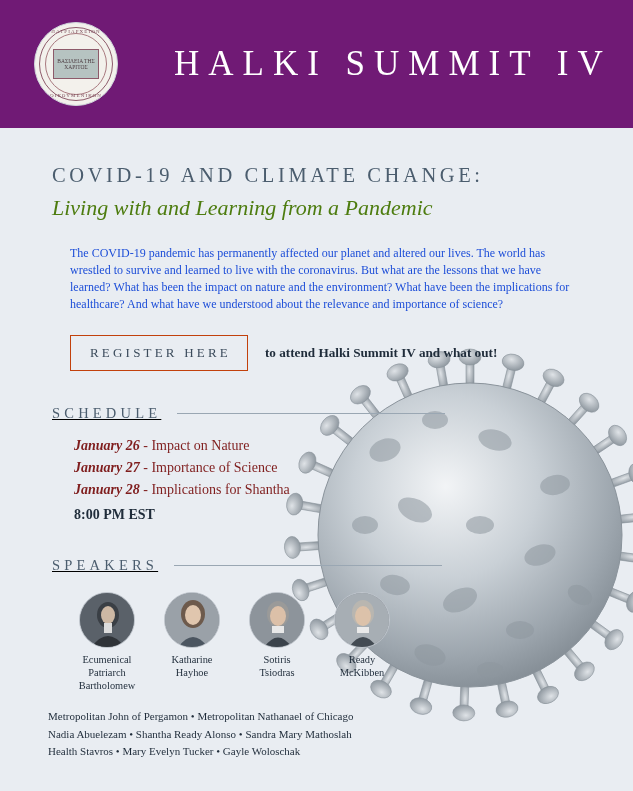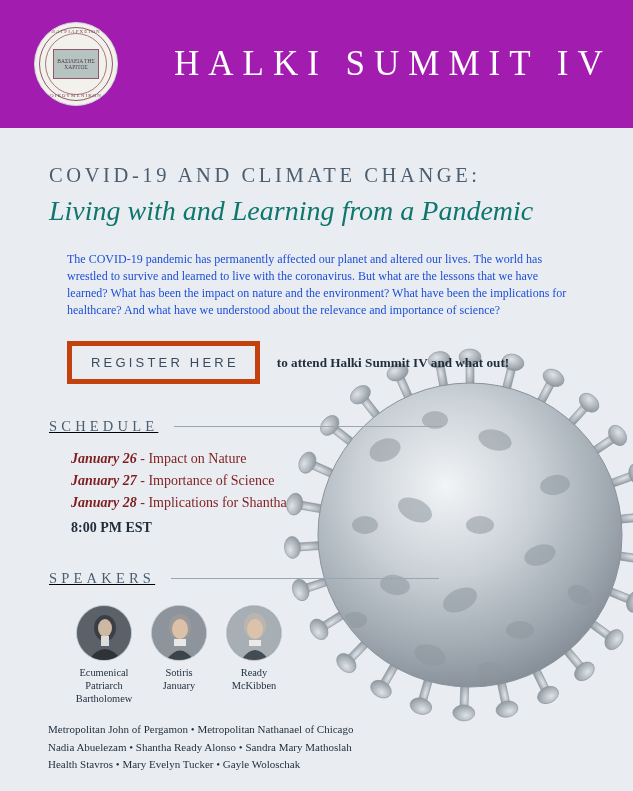--- a/index.html
+++ b/index.html
@@ -9,21 +9,21 @@
     height: 791px;
     font-family: "Liberation Serif", serif;
     background: #e9edf2;
     overflow: hidden;
     position: relative;
   }
 
   
   .header {
     height: 128px;
-    background: #a21caf;
+    background: #701a75;
     display: flex;
     align-items: center;
     padding-left: 34px;
     position: relative;
   }
   .seal {
     width: 84px;
     height: 84px;
     border-radius: 50%;
     background: #f3f1ec;
@@ -77,55 +77,54 @@
     width: 470px;
     height: 470px;
     z-index: 0;
     pointer-events: none;
   }
 
   
   .content {
     position: relative;
     z-index: 2;
-    padding: 30px 34px 0 32px;
-    margin-left: 17px;
+    padding: 30px 34px 0 52px;
   }
   .kicker {
     color: #4b5d6e;
     font-size: 20.5px;
     letter-spacing: 3.6px;
     margin: 6px 0 0 0;
     font-weight: normal;
   }
   .subtitle {
     font-style: italic;
-    font-size: 28px;
-    color: #0f766e;
+    font-size: 22px;
+    color: #4d7c0f;
     margin: 8px 0 0 0;
     font-weight: normal;
   }
   .lede {
     margin: 24px 0 0 18px;
     width: 505px;
     color: #1d4ed8;
     font-size: 12px;
     line-height: 1.42;
   }
 
   .cta-row {
     display: flex;
     align-items: center;
     margin: 22px 0 0 18px;
   }
   .register-btn {
-    border: 5px solid #c2410c;
+    border: 1px solid #c2410c;
     background: transparent;
     color: #3b4b5b;
-    font-family: Liberation Sans, sans-serif;
+    font-family: Liberation Serif, serif;
     font-size: 13px;
     letter-spacing: 3.2px;
     padding: 9px 16px 9px 19px;
     cursor: pointer;
   }
   .cta-note {
     margin-left: 17px;
     font-weight: bold;
     font-size: 13.2px;
     color: #1f2c3a;
@@ -164,21 +163,21 @@
     font-weight: bold;
     font-size: 14px;
     color: #1f2c3a;
     margin-top: 9px;
   }
 
   
   .speakers {
     display: flex;
     margin: 18px 0 0 22px;
-    gap: 9px;
+    gap: 19px;
   }
   .speaker { width: 66px; text-align: center; }
   .avatar {
     width: 56px; height: 56px;
     border-radius: 50%;
     margin: 0 auto 6px auto;
     overflow: hidden;
     position: relative;
     background: #8b929a;
     border: 1px solid #c2c8cf;
@@ -410,34 +409,48 @@
           <rect x="24" y="30" width="8" height="10" fill="#dcdcdc"></rect>
         </svg>
       </div>
       <div class="sp-name">
         <div>Ecumenical</div>
         <div>Patriarch</div>
         <div>Bartholomew</div>
       </div>
     </div>
 
+    <div class="speaker">
+      <div class="avatar">
+        <svg width="56" height="56" viewBox="0 0 56 56" aria-hidden="true">
+          <rect width="56" height="56" fill="#9aa1a8"></rect>
+          <ellipse cx="28" cy="21" rx="12" ry="14" fill="#6d5a4c"></ellipse>
+          <ellipse cx="28" cy="22" rx="8" ry="10" fill="#e0c6ae"></ellipse>
+          <path d="M12 56 Q28 32 44 56 Z" fill="#4b5560"></path>
+        </svg>
+      </div>
+      <div class="sp-name">
+        <div>Katharine</div>
+        <div>Hayhoe</div>
+      </div>
+    </div>
 
     <div class="speaker">
       <div class="avatar">
         <svg width="56" height="56" viewBox="0 0 56 56" aria-hidden="true">
           <rect width="56" height="56" fill="#8d949b"></rect>
           <ellipse cx="28" cy="21" rx="11" ry="13" fill="#9a9a99"></ellipse>
           <ellipse cx="28" cy="23" rx="8" ry="10" fill="#dcc0a8"></ellipse>
           <path d="M13 56 Q28 33 43 56 Z" fill="#3b434b"></path>
           <rect x="22" y="33" width="12" height="7" fill="#e8e8e8"></rect>
         </svg>
       </div>
       <div class="sp-name">
         <div>Sotiris</div>
-        <div>January</div>
+        <div>Tsiodras</div>
       </div>
     </div>
 
     <div class="speaker">
       <div class="avatar">
         <svg width="56" height="56" viewBox="0 0 56 56" aria-hidden="true">
           <rect width="56" height="56" fill="#a7aeb4"></rect>
           <ellipse cx="28" cy="20" rx="11" ry="13" fill="#b9b6b0"></ellipse>
           <ellipse cx="28" cy="23" rx="8" ry="10" fill="#dcc2aa"></ellipse>
           <path d="M13 56 Q28 32 43 56 Z" fill="#434b53"></path>

